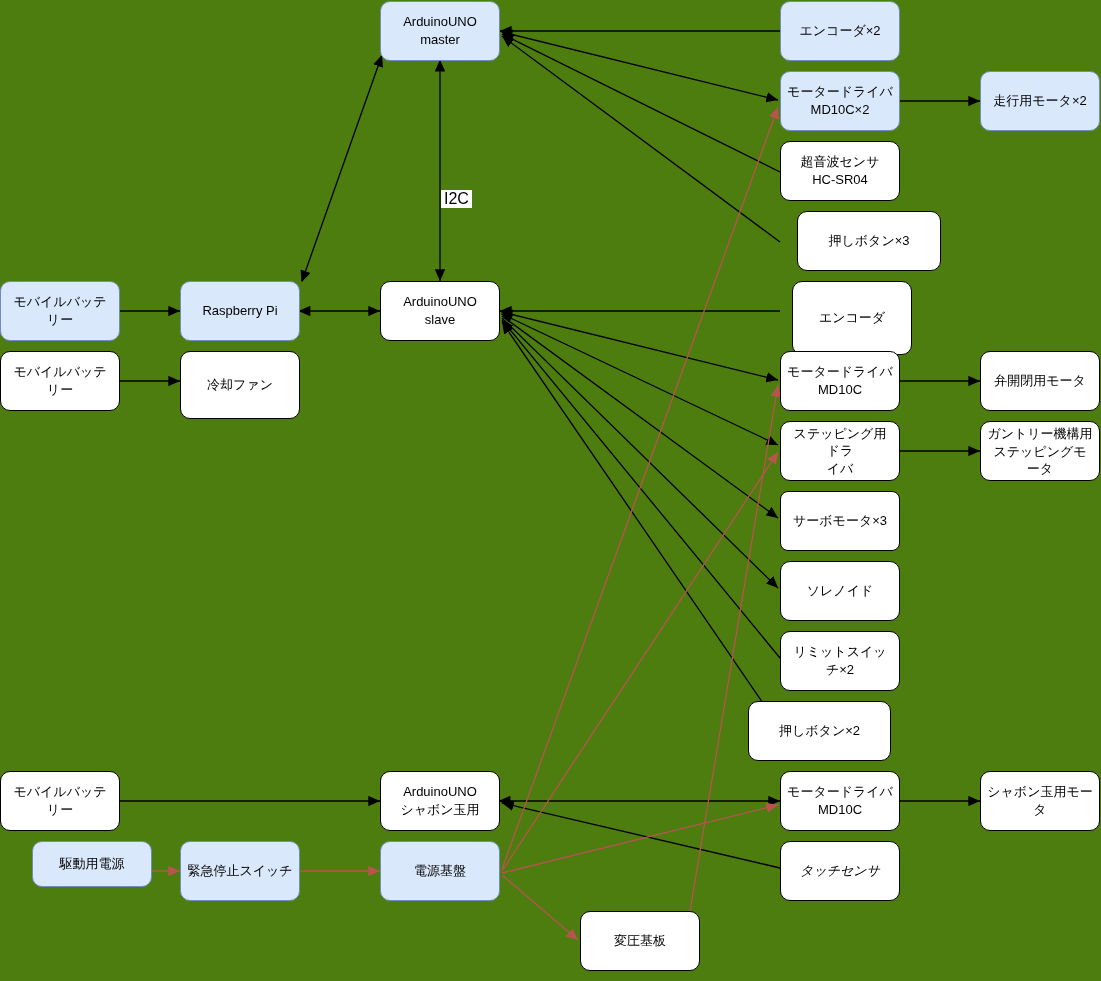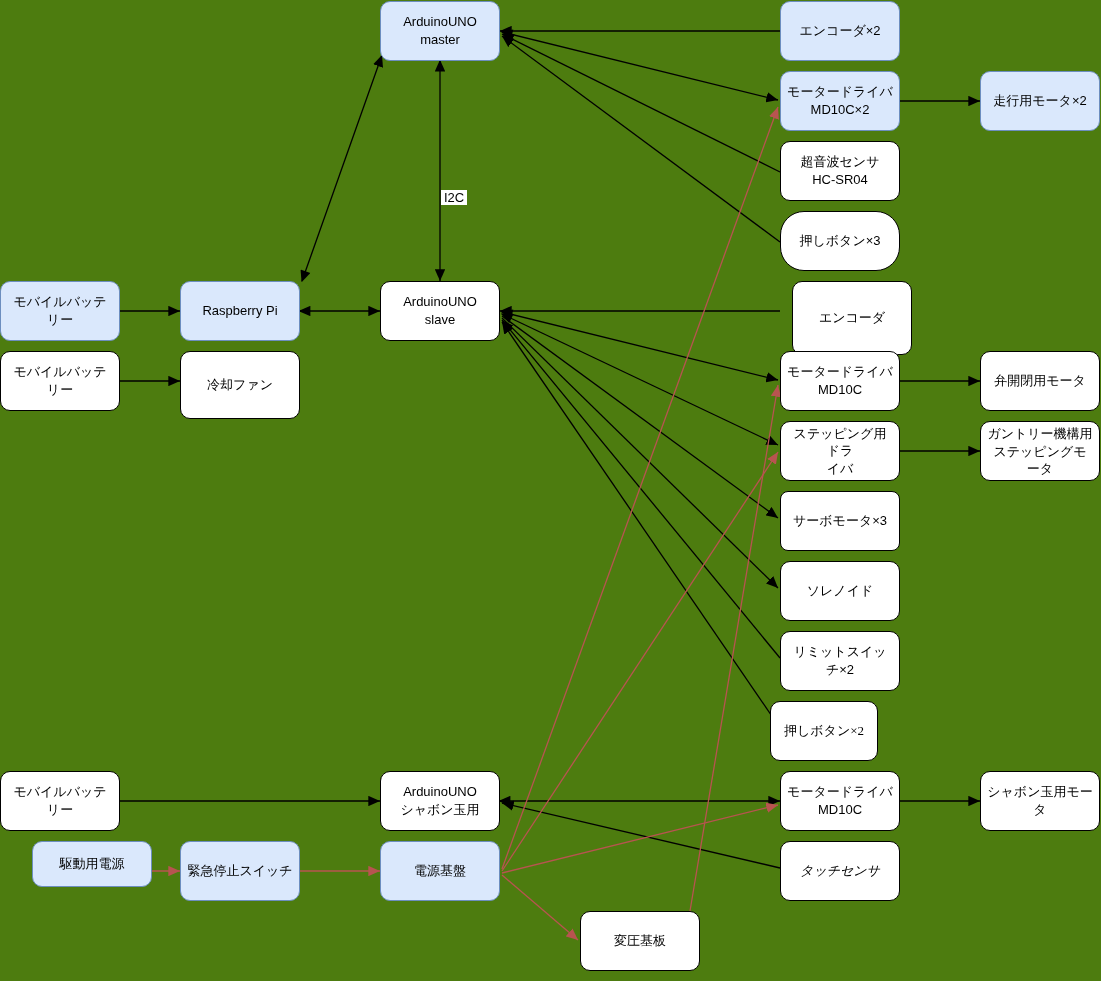--- a/index.html
+++ b/index.html
@@ -5,21 +5,21 @@
   html,body{margin:0;padding:0;background:#ffffff;}
   #stage{position:relative;width:1101px;height:981px;overflow:hidden;
          font-family:"Liberation Sans","DejaVu Sans",sans-serif;background:#4d7c0f;}
   .node{position:absolute;box-sizing:border-box;border-radius:10px;
         display:flex;align-items:center;justify-content:center;text-align:center;
         font-size:13px;line-height:1.35;color:#000;padding:2px 6px;z-index:3;}
   .node.plain{background:#ffffff;border:1.4px solid #000000;}
   .node.blue{background:#dae8fc;border:1.4px solid #6c8ebf;}
   .node span{display:block;white-space:pre-line;}
   svg#wires{position:absolute;left:0;top:0;width:1101px;height:981px;z-index:1;}
-  .edgelabel{position:absolute;font-size:13px;color:#000;background:#fff;
+  .edgelabel{position:absolute;font-size:16px;color:#000;background:#fff;
              padding:0 3px;z-index:4;}
 </style>
 </head>
 <body>
 
 <div id="stage">
   <svg id="wires" viewBox="0 0 1101 981" xmlns="http://www.w3.org/2000/svg">
       <defs>
         <marker id="mk-blk-s" markerWidth="10" markerHeight="8" refX="1" refY="4" orient="auto" markerUnits="strokeWidth">
           <path d="M9,0 L0,4 L9,8 z" fill="#000000"></path>
@@ -89,21 +89,21 @@
       <span>エンコーダ×2</span>
     </div>
     <div class="node blue" style="left: 780px; top: 71px; width: 120px; height: 60px;">
       <span>モータードライバ
 MD10C×2</span>
     </div>
     <div class="node plain" style="left: 780px; top: 141px; width: 120px; height: 60px;">
       <span>超音波センサ
 HC-SR04</span>
     </div>
-    <div class="node plain" style="left: 780px; top: 211px; width: 120px; height: 60px; border-radius: 24px;">
+    <div class="node plain" style="left: 797px; top: 211px; width: 144px; height: 60px;">
       <span>押しボタン×3</span>
     </div>
     <div class="node plain" style="left: 792px; top: 281px; width: 120px; height: 74px;">
       <span>エンコーダ</span>
     </div>
     <div class="node plain" style="left: 780px; top: 351px; width: 120px; height: 60px;">
       <span>モータードライバ
 MD10C</span>
     </div>
     <div class="node plain" style="left: 780px; top: 421px; width: 120px; height: 60px;">
@@ -112,21 +112,21 @@
     </div>
     <div class="node plain" style="left: 780px; top: 491px; width: 120px; height: 60px; border-radius: 8px;">
       <span>サーボモータ×3</span>
     </div>
     <div class="node plain" style="left: 780px; top: 561px; width: 120px; height: 60px;">
       <span>ソレノイド</span>
     </div>
     <div class="node plain" style="left: 780px; top: 631px; width: 120px; height: 60px;">
       <span>リミットスイッチ×2</span>
     </div>
-    <div class="node plain" style="left: 770px; top: 701px; width: 108px; height: 60px; font-family: Liberation Serif, serif;">
+    <div class="node plain" style="left: 748px; top: 701px; width: 143px; height: 60px;">
       <span>押しボタン×2</span>
     </div>
     <div class="node plain" style="left: 780px; top: 771px; width: 120px; height: 60px;">
       <span>モータードライバ
 MD10C</span>
     </div>
     <div class="node plain" style="left: 780px; top: 841px; width: 120px; height: 60px; font-style: italic;">
       <span>タッチセンサ</span>
     </div>
     <div class="node blue" style="left: 980px; top: 71px; width: 120px; height: 60px;">

